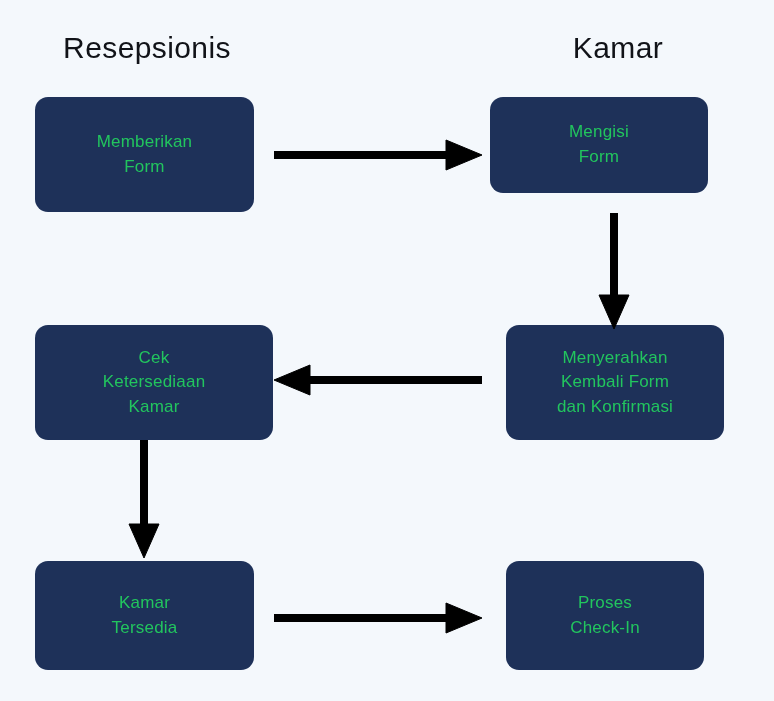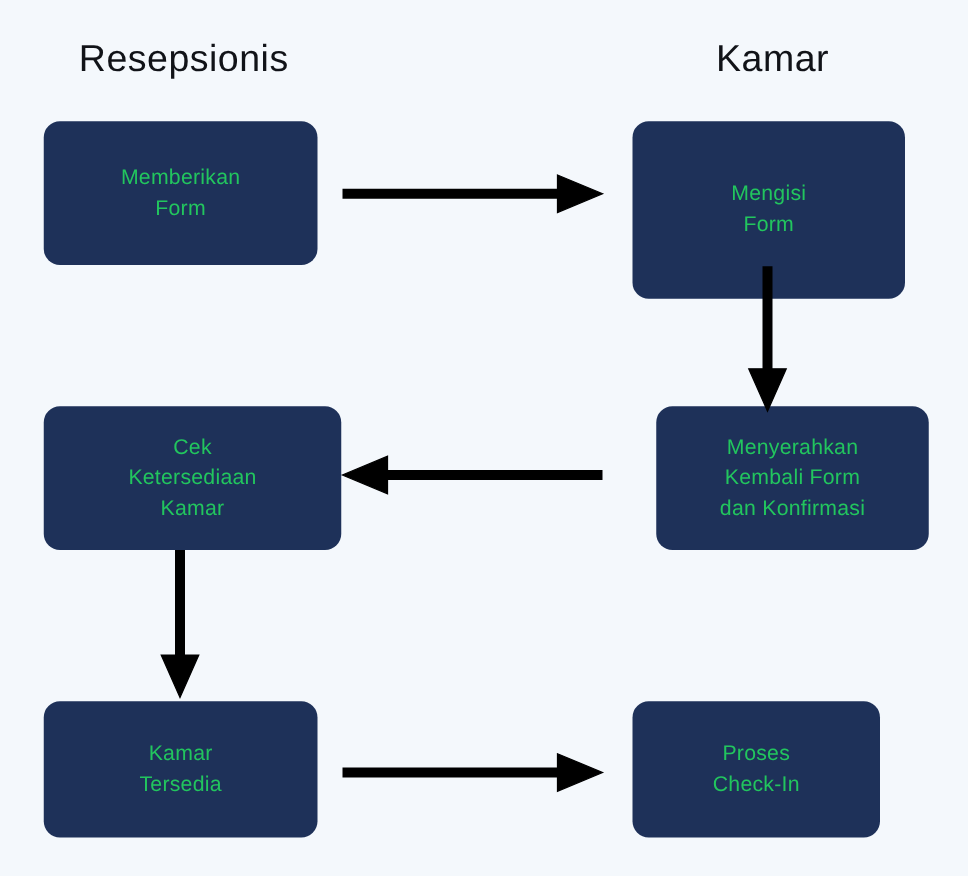--- a/index.html
+++ b/index.html
@@ -64,28 +64,28 @@
 <body>
 
 <div id="canvas">
 
   <div class="lane-header" style="left:147px; top:31px;">Resepsionis</div>
   <div class="lane-header" style="left:618px; top:31px;">Kamar</div>
 
   <div class="node" style="left:35px; top:97px; width:219px; height:115px;">Memberikan
 Form</div>
 
-  <div class="node" style="left:506px; top:97px; width:218px; height:142px;">Mengisi
+  <div class="node" style="left:490px; top:97px; width:218px; height:96px;">Mengisi
 Form</div>
 
   <div class="node" style="left:35px; top:325px; width:238px; height:115px;">Cek
 Ketersediaan
 Kamar</div>
 
-  <div class="node" style="left:525px; top:325px; width:218px; height:115px;">Menyerahkan
+  <div class="node" style="left:506px; top:325px; width:218px; height:115px;">Menyerahkan
 Kembali Form
 dan Konfirmasi</div>
 
   <div class="node" style="left:35px; top:561px; width:219px; height:109px;">Kamar
 Tersedia</div>
 
   <div class="node" style="left:506px; top:561px; width:198px; height:109px;">Proses
 Check-In</div>
 
   <div class="arrow" style="left:274px; top:133px; width:208px; height:44px;">

